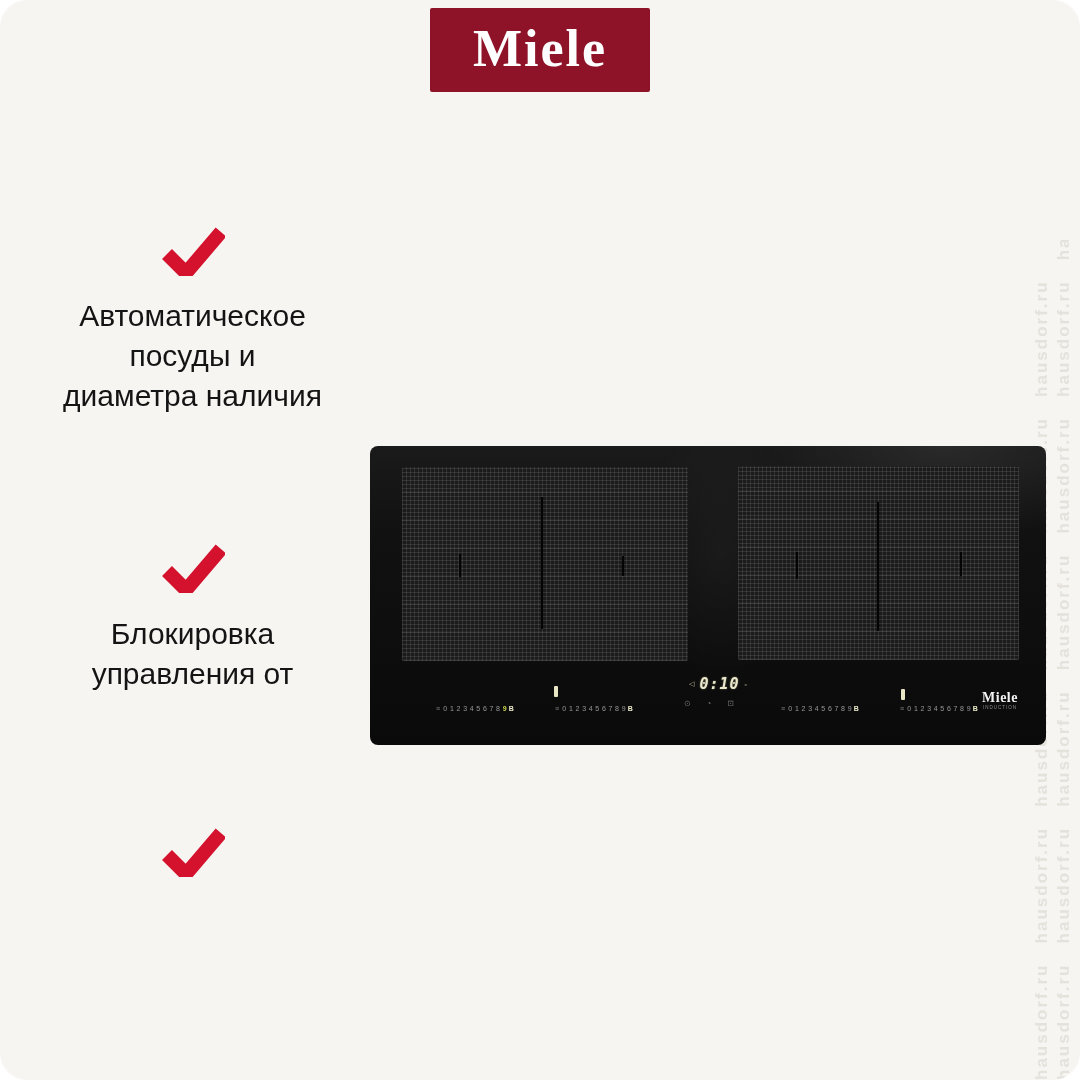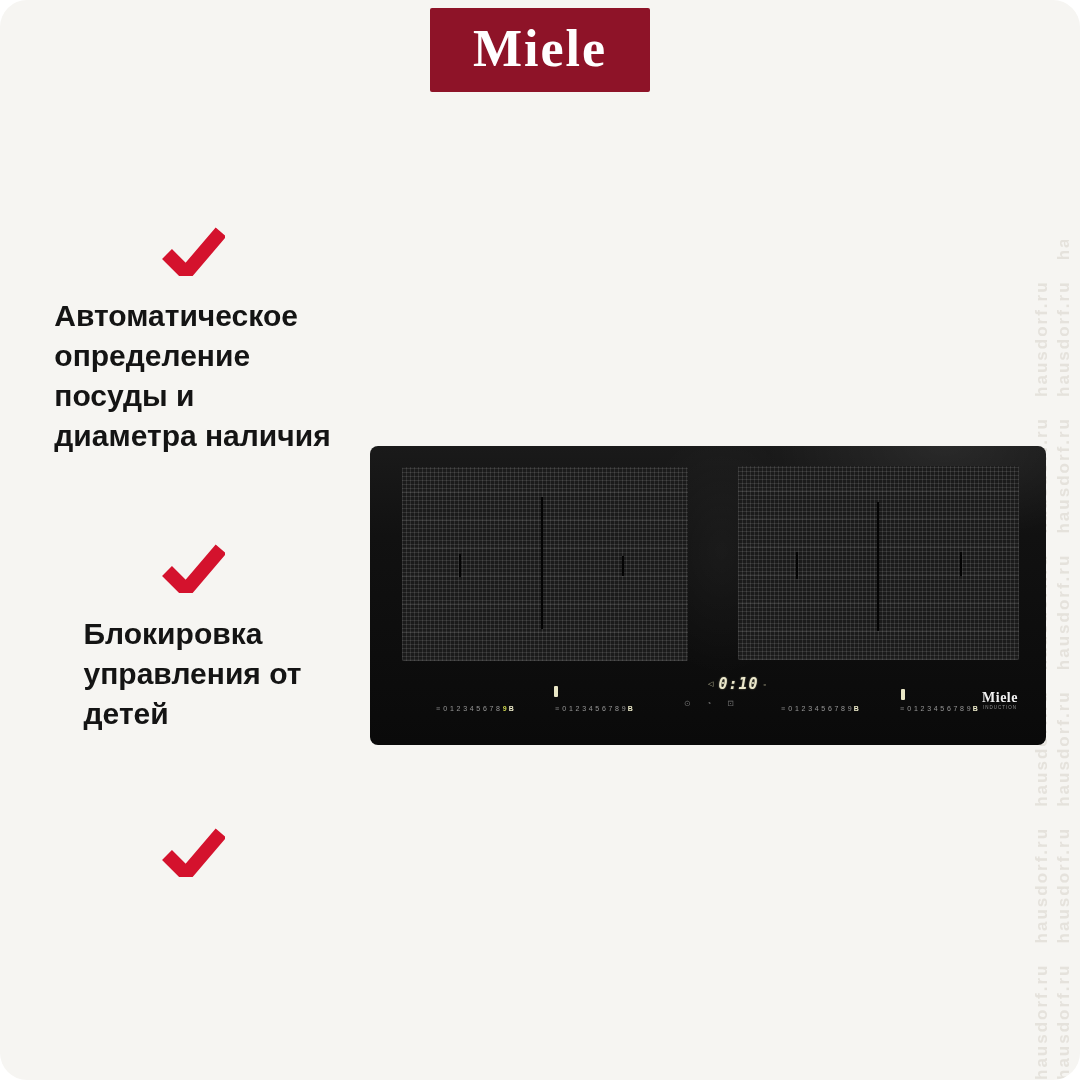--- a/index.html
+++ b/index.html
@@ -16,21 +16,21 @@
   
   .watermark{position:absolute;writing-mode:vertical-rl;transform:rotate(180deg);
     color:#e5e2dc;font-size:17px;font-weight:700;letter-spacing:2px;z-index:1;
     white-space:nowrap;overflow:hidden;}
   .wm-a{left:1054px;top:240px;height:840px;}
   .wm-b{left:1032px;top:268px;height:812px;}
 
   
   .feature{position:absolute;left:15px;width:355px;display:flex;flex-direction:column;align-items:center;}
   .feature .check{display:block;}
-  .feature .flines{color:#141414;font-weight:700;font-size:30px;line-height:40px;}
+  .feature .flines{text-align:center;color:#141414;font-weight:400;font-size:30px;line-height:40px;}
   .f1{top:226px;} .f1 .check{margin-bottom:20px;}
   .f2{top:543px;} .f2 .check{margin-bottom:21px;}
   .f3{top:827px;} .f3 .check{margin-bottom:16px;}
 
   
   .cooktop{position:absolute;left:370px;top:446px;width:676px;height:299px;z-index:2;
     border-radius:8px;
     background:
       radial-gradient(ellipse 300px 160px at 85% 0%, rgba(255,255,255,0.07), transparent 60%),
       radial-gradient(ellipse 120px 180px at 52% 35%, rgba(255,255,255,0.045), transparent 70%),
@@ -52,21 +52,21 @@
     font-size:7px;color:rgba(255,255,255,0.55);}
   .slider .sl-icon{width:8px;color:rgba(255,255,255,0.45);}
   .slider .active{color:#ccd44d;font-weight:700;}
   .slider .booster{color:#eceac9;font-weight:700;}
   .sl-1{left:64px;} .sl-2{left:183px;} .sl-3{left:409px;} .sl-4{left:528px;}
 
   .pausebar{position:absolute;width:4px;height:11px;background:#e9e6c5;border-radius:1px;}
   .pb-1{left:184px;top:240px;} .pb-2{left:531px;top:243px;}
 
   .displayrow{position:absolute;left:300px;top:229px;width:96px;height:18px;
-    display:flex;align-items:center;justify-content:flex-end;gap:5px;}
+    display:flex;align-items:center;justify-content:center;gap:5px;}
   .seg{font-family:"DejaVu Sans Mono", monospace;font-style:italic;font-weight:700;
     font-size:15px;color:#ece8cc;letter-spacing:1px;text-shadow:0 0 2px rgba(236,232,190,0.45);}
   .sidesym{font-size:7px;color:rgba(236,232,190,0.75);}
 
   .btnrow{position:absolute;left:314px;top:253px;width:50px;display:flex;justify-content:space-between;}
   .btnrow span{font-size:8px;color:rgba(255,255,255,0.38);line-height:10px;}
 
   .brand{position:absolute;left:604px;top:245px;width:52px;text-align:center;}
   .brand .bname{font-family:"Liberation Serif", serif;font-weight:700;font-size:14px;
     color:#f2f2f2;letter-spacing:0.5px;line-height:14px;}
@@ -83,34 +83,32 @@
 
   <div class="watermark wm-a">hausdorf.ru&nbsp;&nbsp;&nbsp;hausdorf.ru&nbsp;&nbsp;&nbsp;hausdorf.ru&nbsp;&nbsp;&nbsp;hausdorf.ru&nbsp;&nbsp;&nbsp;hausdorf.ru&nbsp;&nbsp;&nbsp;hausdorf.ru&nbsp;&nbsp;&nbsp;hausdorf.ru</div>
   <div class="watermark wm-b">hausdorf.ru&nbsp;&nbsp;&nbsp;hausdorf.ru&nbsp;&nbsp;&nbsp;hausdorf.ru&nbsp;&nbsp;&nbsp;hausdorf.ru&nbsp;&nbsp;&nbsp;hausdorf.ru&nbsp;&nbsp;&nbsp;hausdorf.ru&nbsp;&nbsp;&nbsp;hausdorf.ru</div>
 
   <div class="feature f1">
     <svg class="check" width="64" height="50" viewBox="0 0 64 50">
       <path d="M6 28 L25 47 L60 6" fill="none" stroke="var(--accent,#d4122d)" stroke-width="14" stroke-linecap="butt" stroke-linejoin="miter"></path>
     </svg>
     <div class="flines">
       <div>Автоматическое</div>
-      <div>определение</div>
       <div>посуды и</div>
       <div>диаметра наличия</div>
     </div>
   </div>
 
   <div class="feature f2">
     <svg class="check" width="64" height="50" viewBox="0 0 64 50">
       <path d="M6 28 L25 47 L60 6" fill="none" stroke="var(--accent,#d4122d)" stroke-width="14" stroke-linecap="butt" stroke-linejoin="miter"></path>
     </svg>
     <div class="flines">
       <div>Блокировка</div>
       <div>управления от</div>
-      <div>детей</div>
     </div>
   </div>
 
   <div class="feature f3">
     <svg class="check" width="64" height="50" viewBox="0 0 64 50">
       <path d="M6 28 L25 47 L60 6" fill="none" stroke="var(--accent,#d4122d)" stroke-width="14" stroke-linecap="butt" stroke-linejoin="miter"></path>
     </svg>
   </div>
 
   <div class="cooktop">

